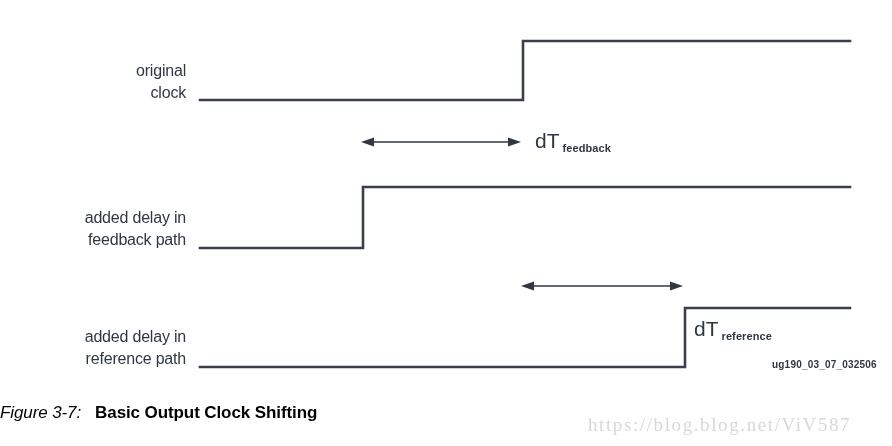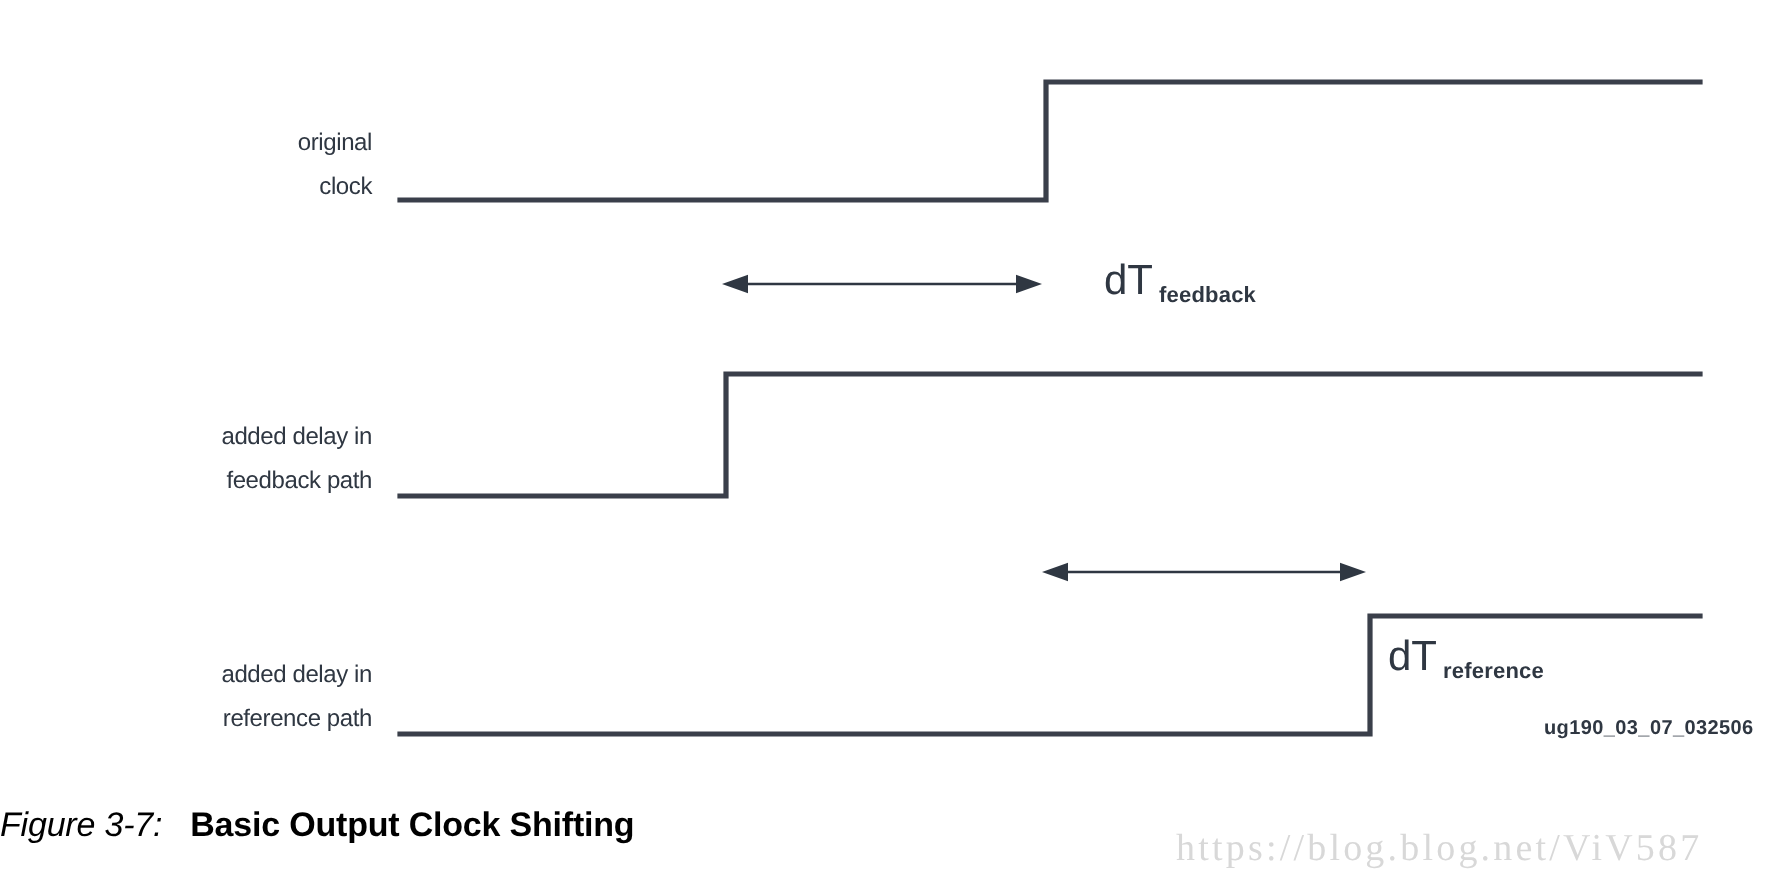--- a/index.html
+++ b/index.html
@@ -22,21 +22,21 @@
     left: 0;
     top: 0;
     width: 892px;
     height: 446px;
   }
   .signal-label {
     position: absolute;
     text-align: right;
     color: #2f3742;
     font-family: "Liberation Sans", sans-serif;
-    font-size: 12px;
+    font-size: 16px;
     line-height: 22px;
     white-space: pre-line;
     letter-spacing: -0.2px;
   }
   #label-original-clock {
     left: 0px;
     top: 60px;
     width: 186px;
   }
   #label-feedback-path {
@@ -63,21 +63,20 @@
     font-size: 11px;
     font-weight: bold;
     position: relative;
     top: 4px;
     left: 3px;
     letter-spacing: 0.1px;
   }
   #annotation-dt-feedback {
     left: 535px;
     top: 129px;
-    margin-left: 17px;
   }
   #annotation-dt-reference {
     left: 694px;
     top: 273px;
     margin-top: 44px;
   }
   #figure-id {
     position: absolute;
     left: 772px;
     top: 359px;

